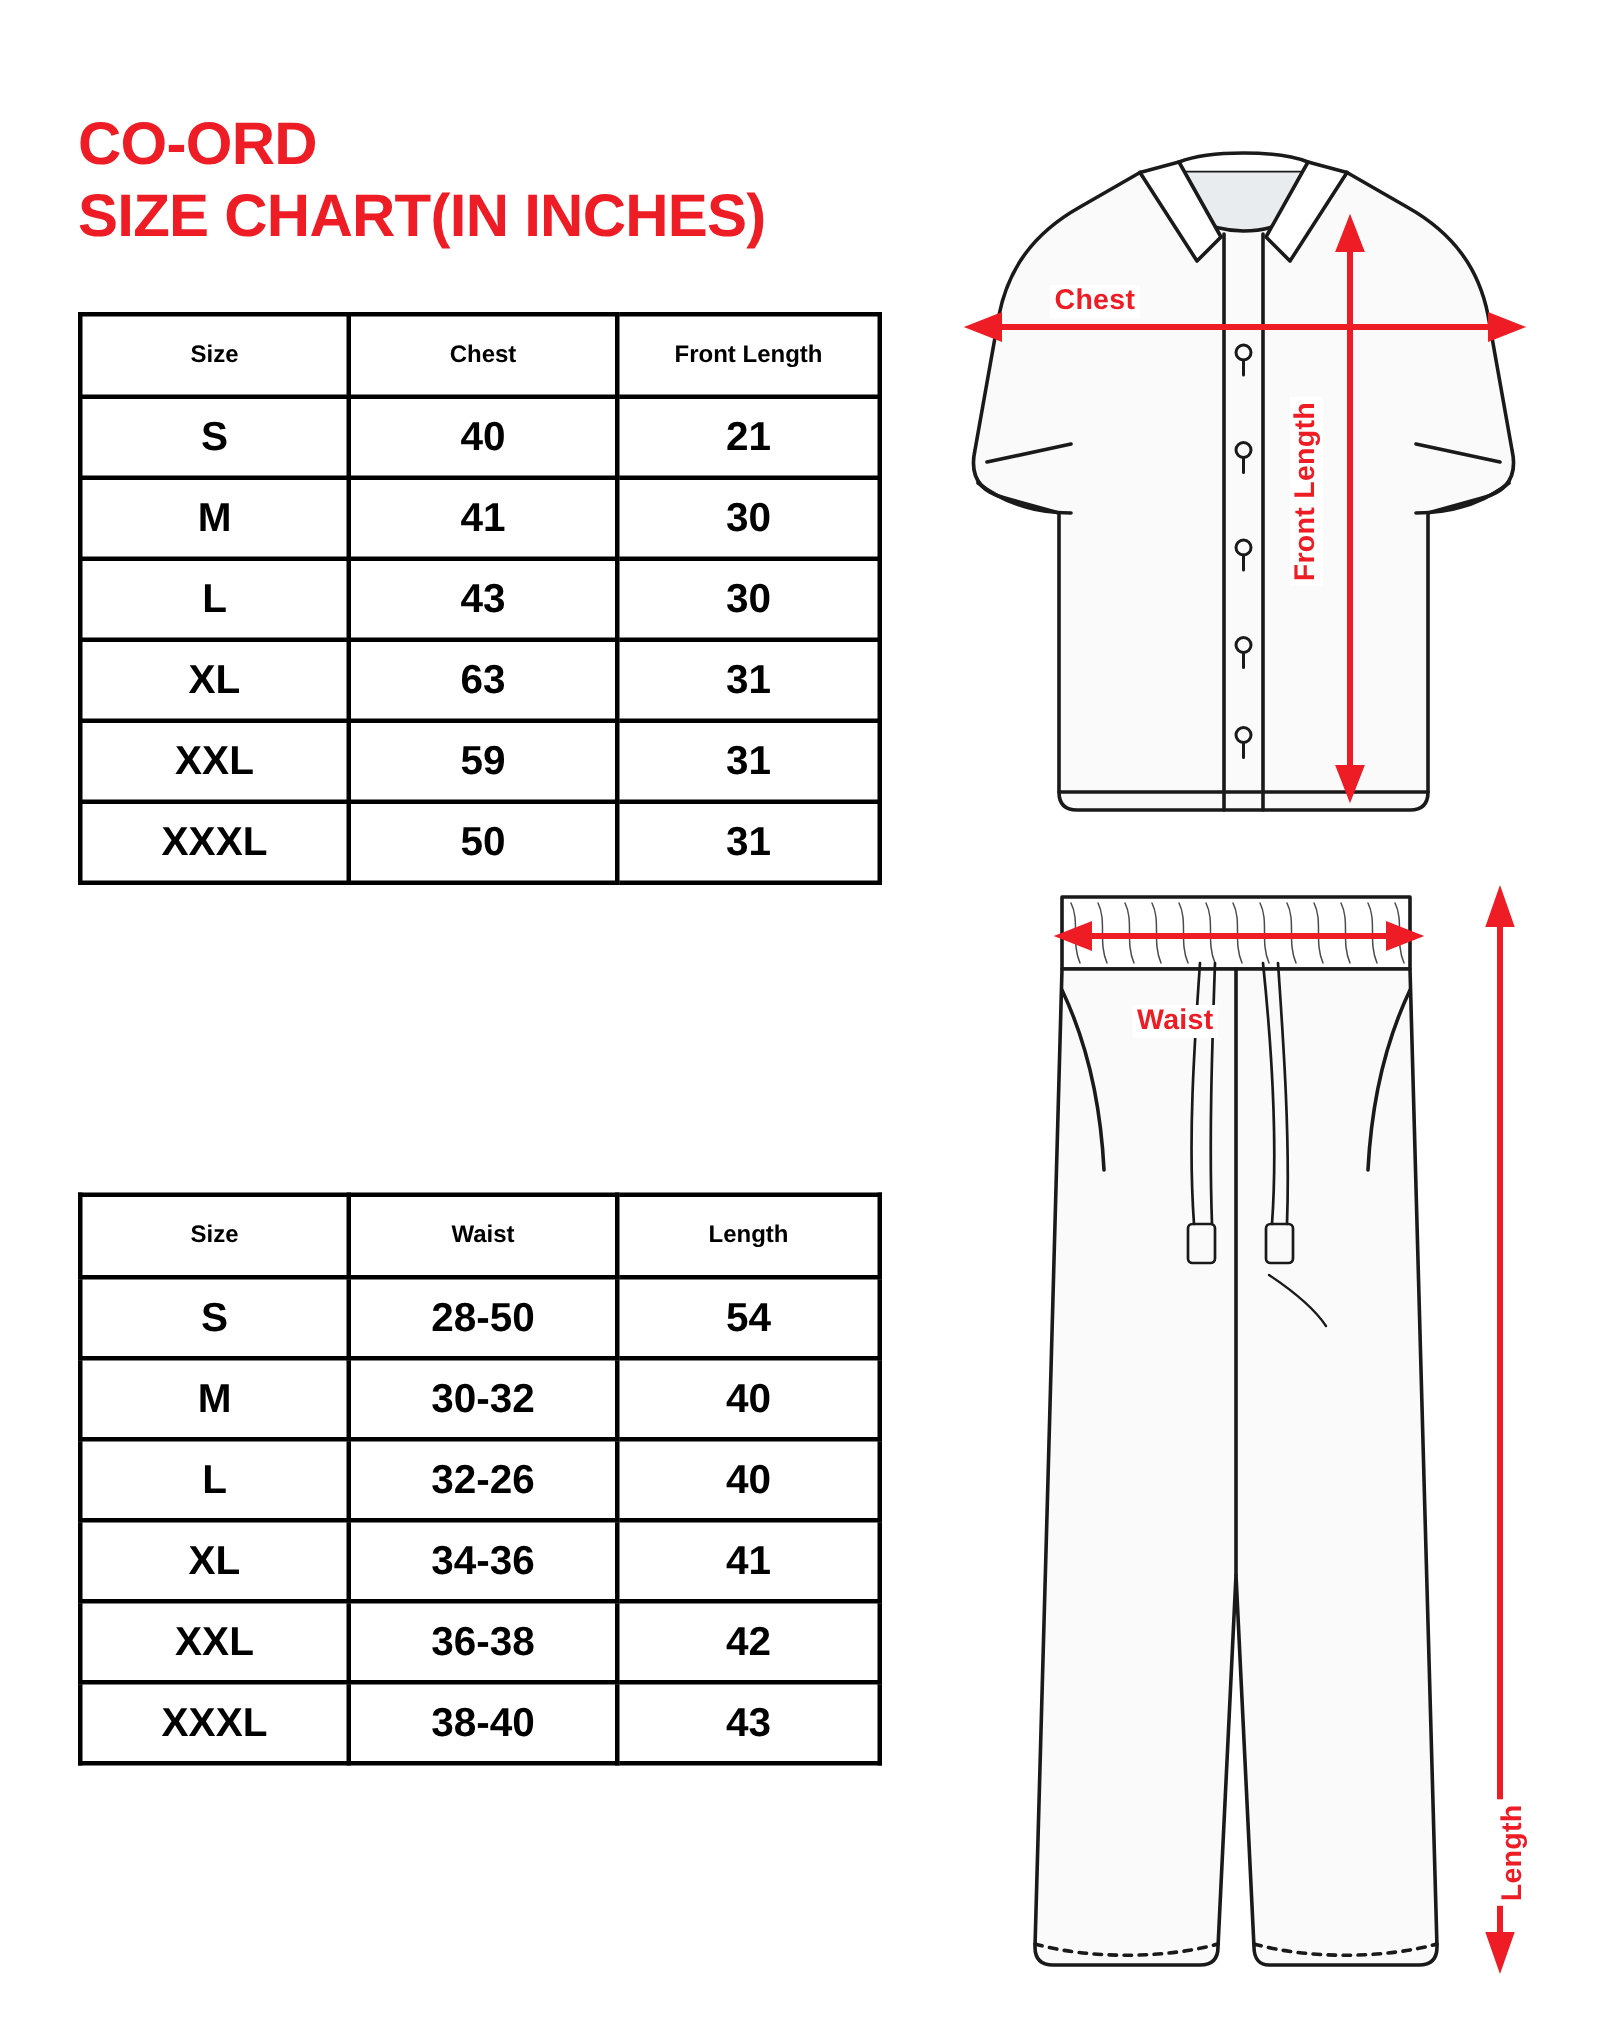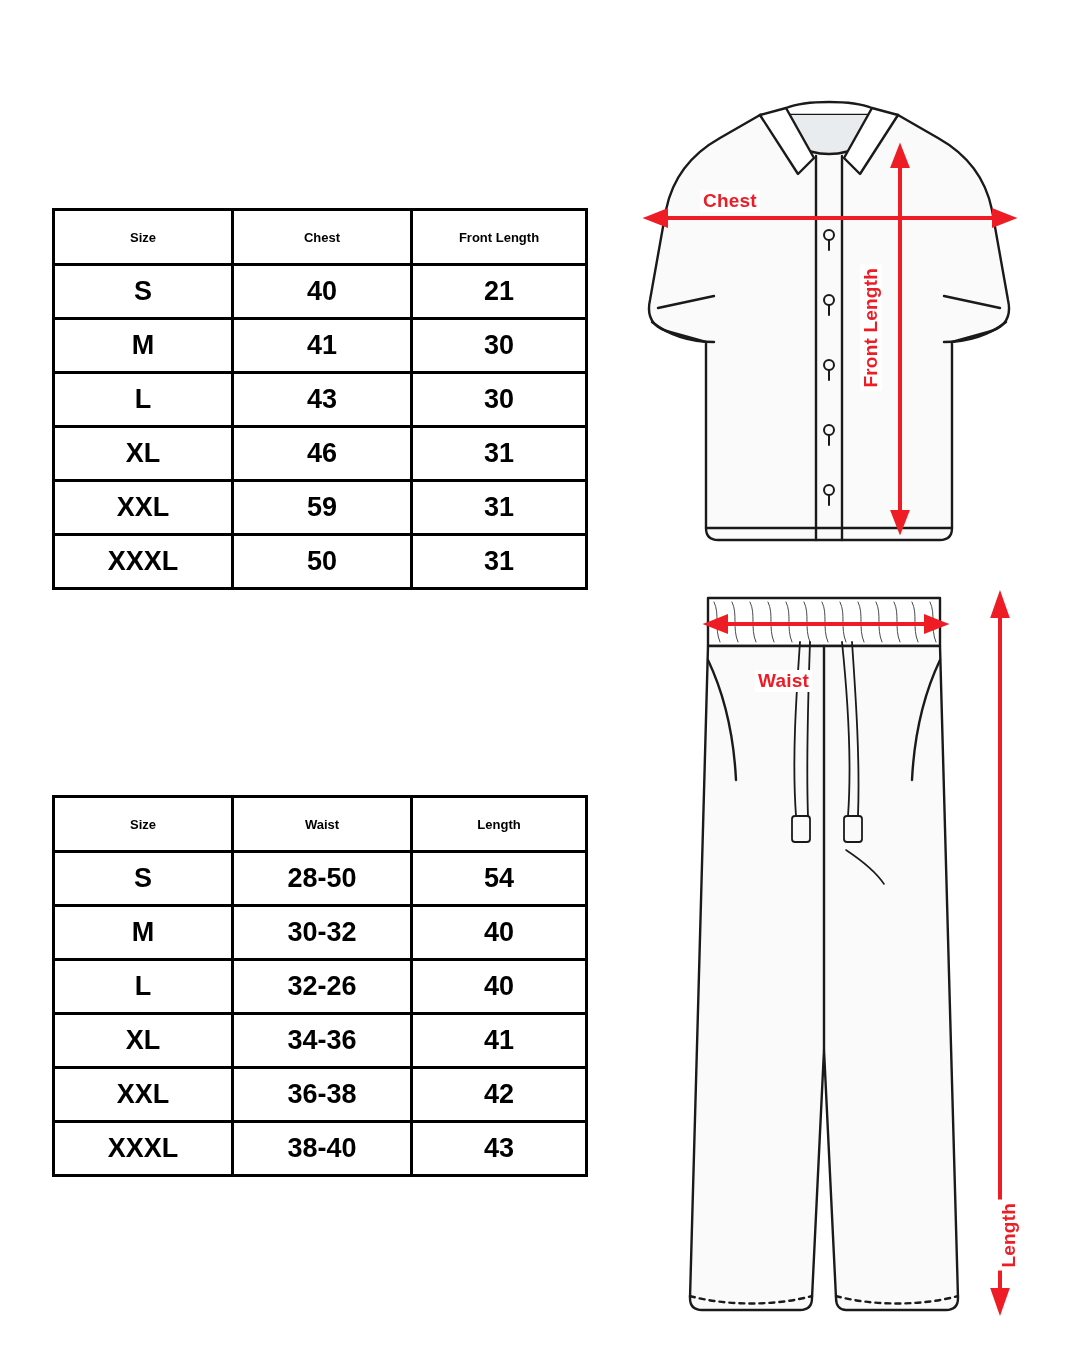--- a/index.html
+++ b/index.html
@@ -40,21 +40,21 @@
     background: #fff;
   }
   table.size-table td,
   table.size-table th {
     border: 3px solid #000;
     text-align: center;
     vertical-align: middle;
     padding: 0;
   }
   table.size-table thead th {
-    font-size: 13px;
+    font-size: 16px;
     font-weight: bold;
     height: 52px;
   }
   table.size-table tbody td {
     font-size: 27px;
     font-weight: bold;
     height: 51px;
   }
   .col-size  { width: 176px; }
   .col-mid   { width: 176px; }
@@ -94,20 +94,22 @@
   }
   #label-chest        { left: 90px;  top: 140px; }
   #label-front-length { left: 250px; top: 215px; }
   #label-waist        { left: 105px; top: 90px; }
   #label-length       { left: 348px; top: 620px; }
 </style>
 </head>
 <body>
 
 <div id="title-block">
+  <div class="line">CO-ORD</div>
+  <div class="line">SIZE CHART(IN INCHES)</div>
 </div>
 
 <table class="size-table" id="table-top">
   <thead>
     <tr>
       <th class="col-size">Size</th>
       <th class="col-mid">Chest</th>
       <th class="col-last">Front Length</th>
     </tr>
   </thead>
@@ -122,21 +124,21 @@
       <td>41</td>
       <td>30</td>
     </tr>
     <tr>
       <td>L</td>
       <td>43</td>
       <td>30</td>
     </tr>
     <tr>
       <td>XL</td>
-      <td>46</td>
+      <td>63</td>
       <td>31</td>
     </tr>
     <tr>
       <td>XXL</td>
       <td>59</td>
       <td>31</td>
     </tr>
     <tr>
       <td>XXXL</td>
       <td>50</td>

